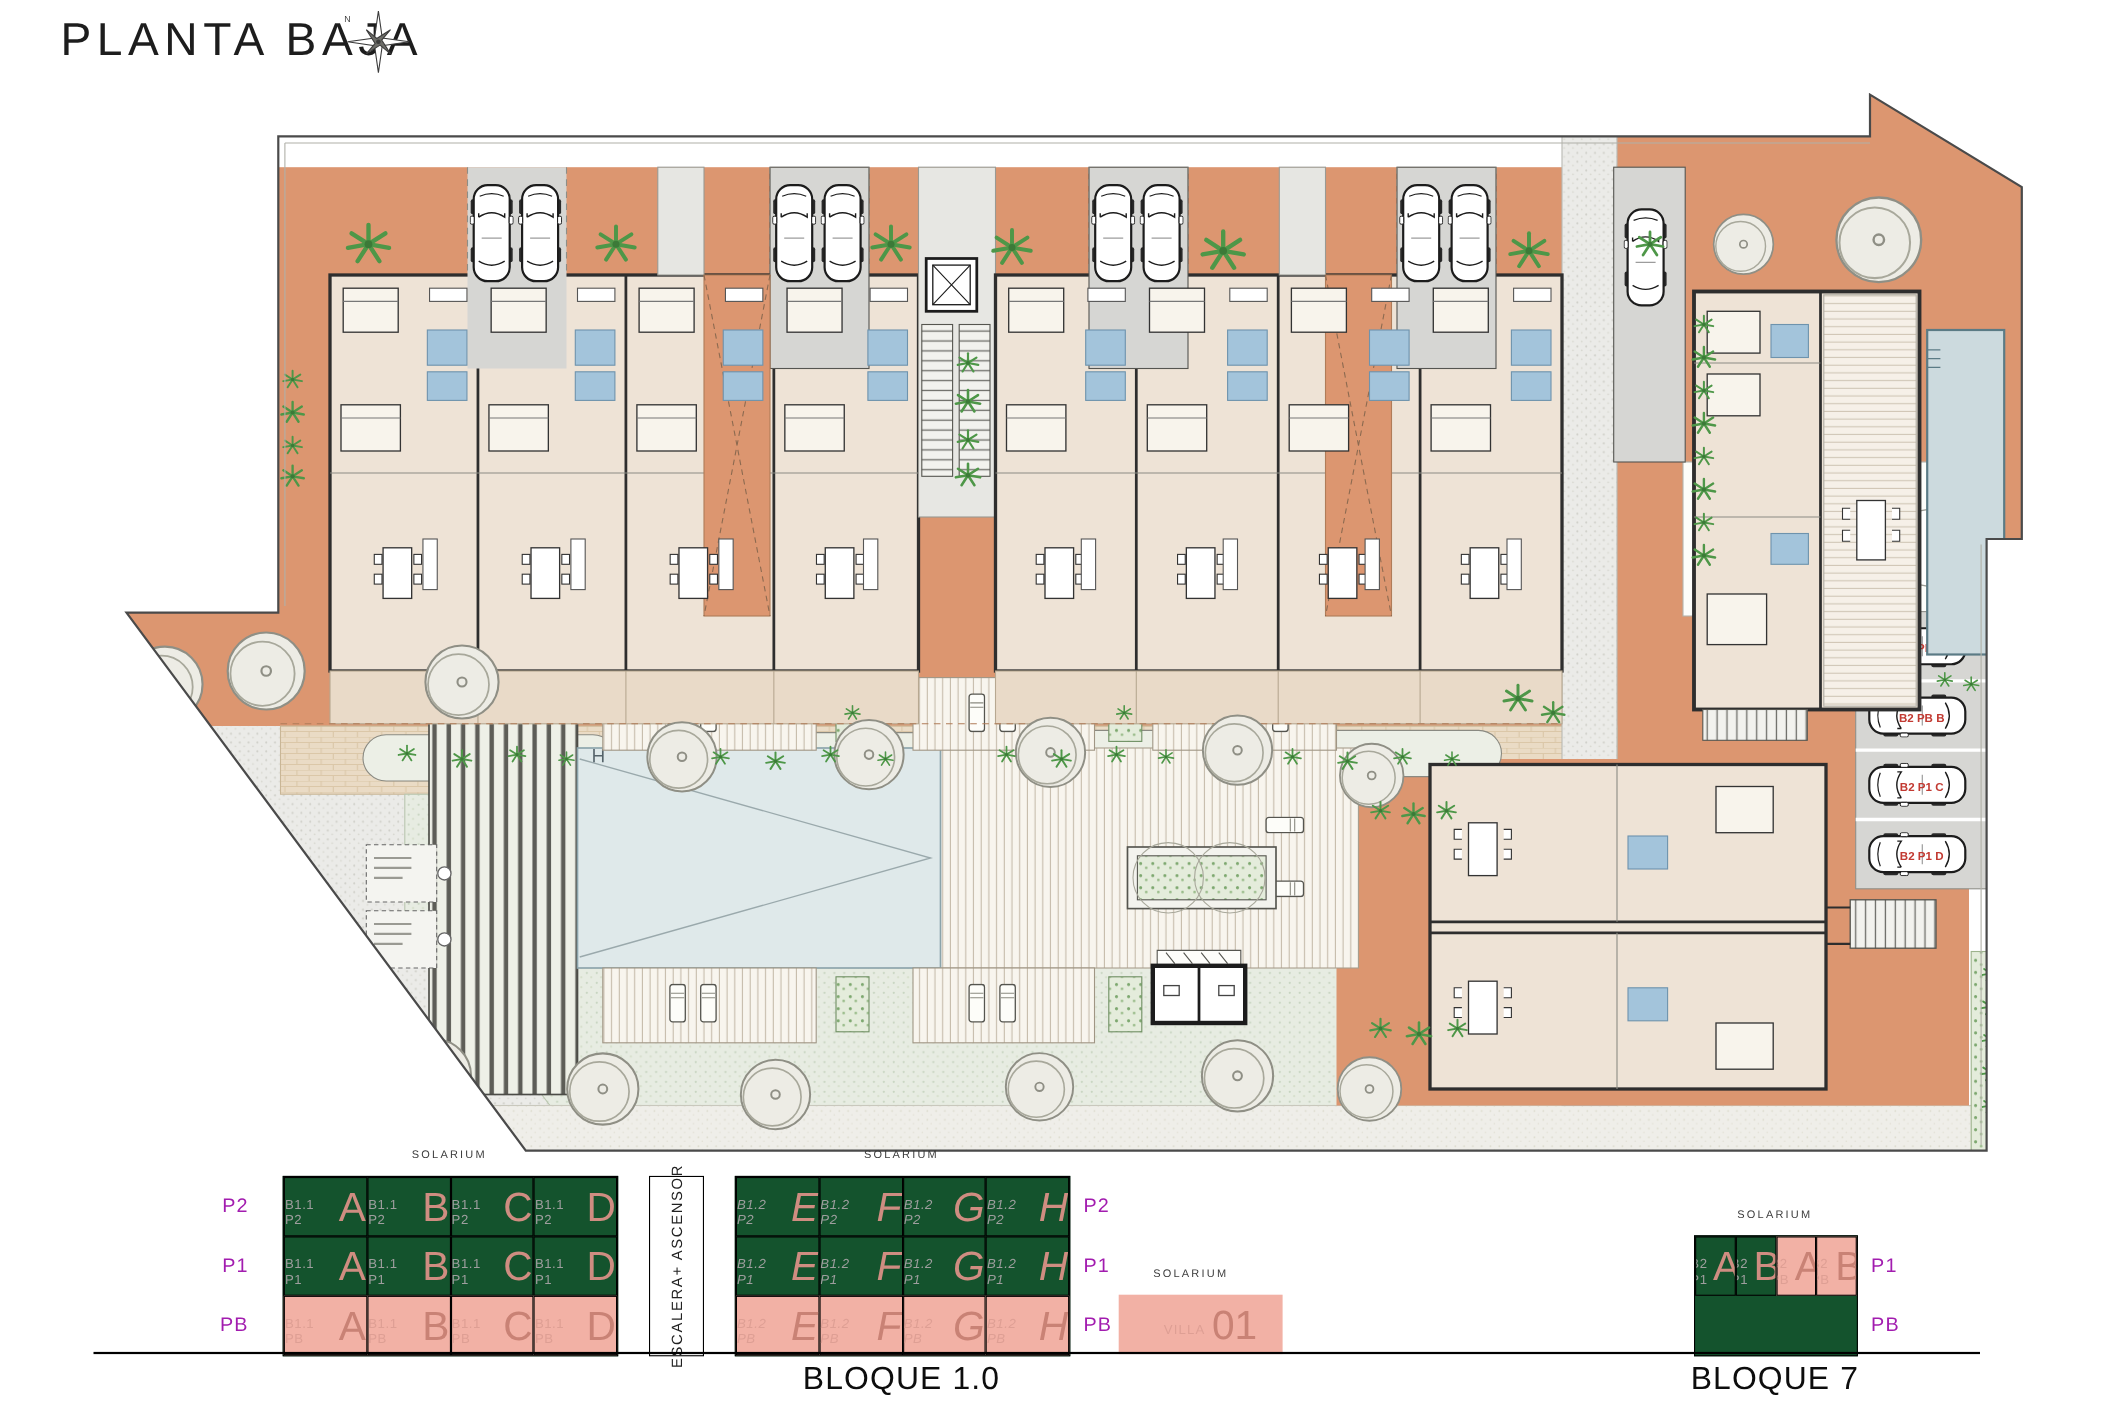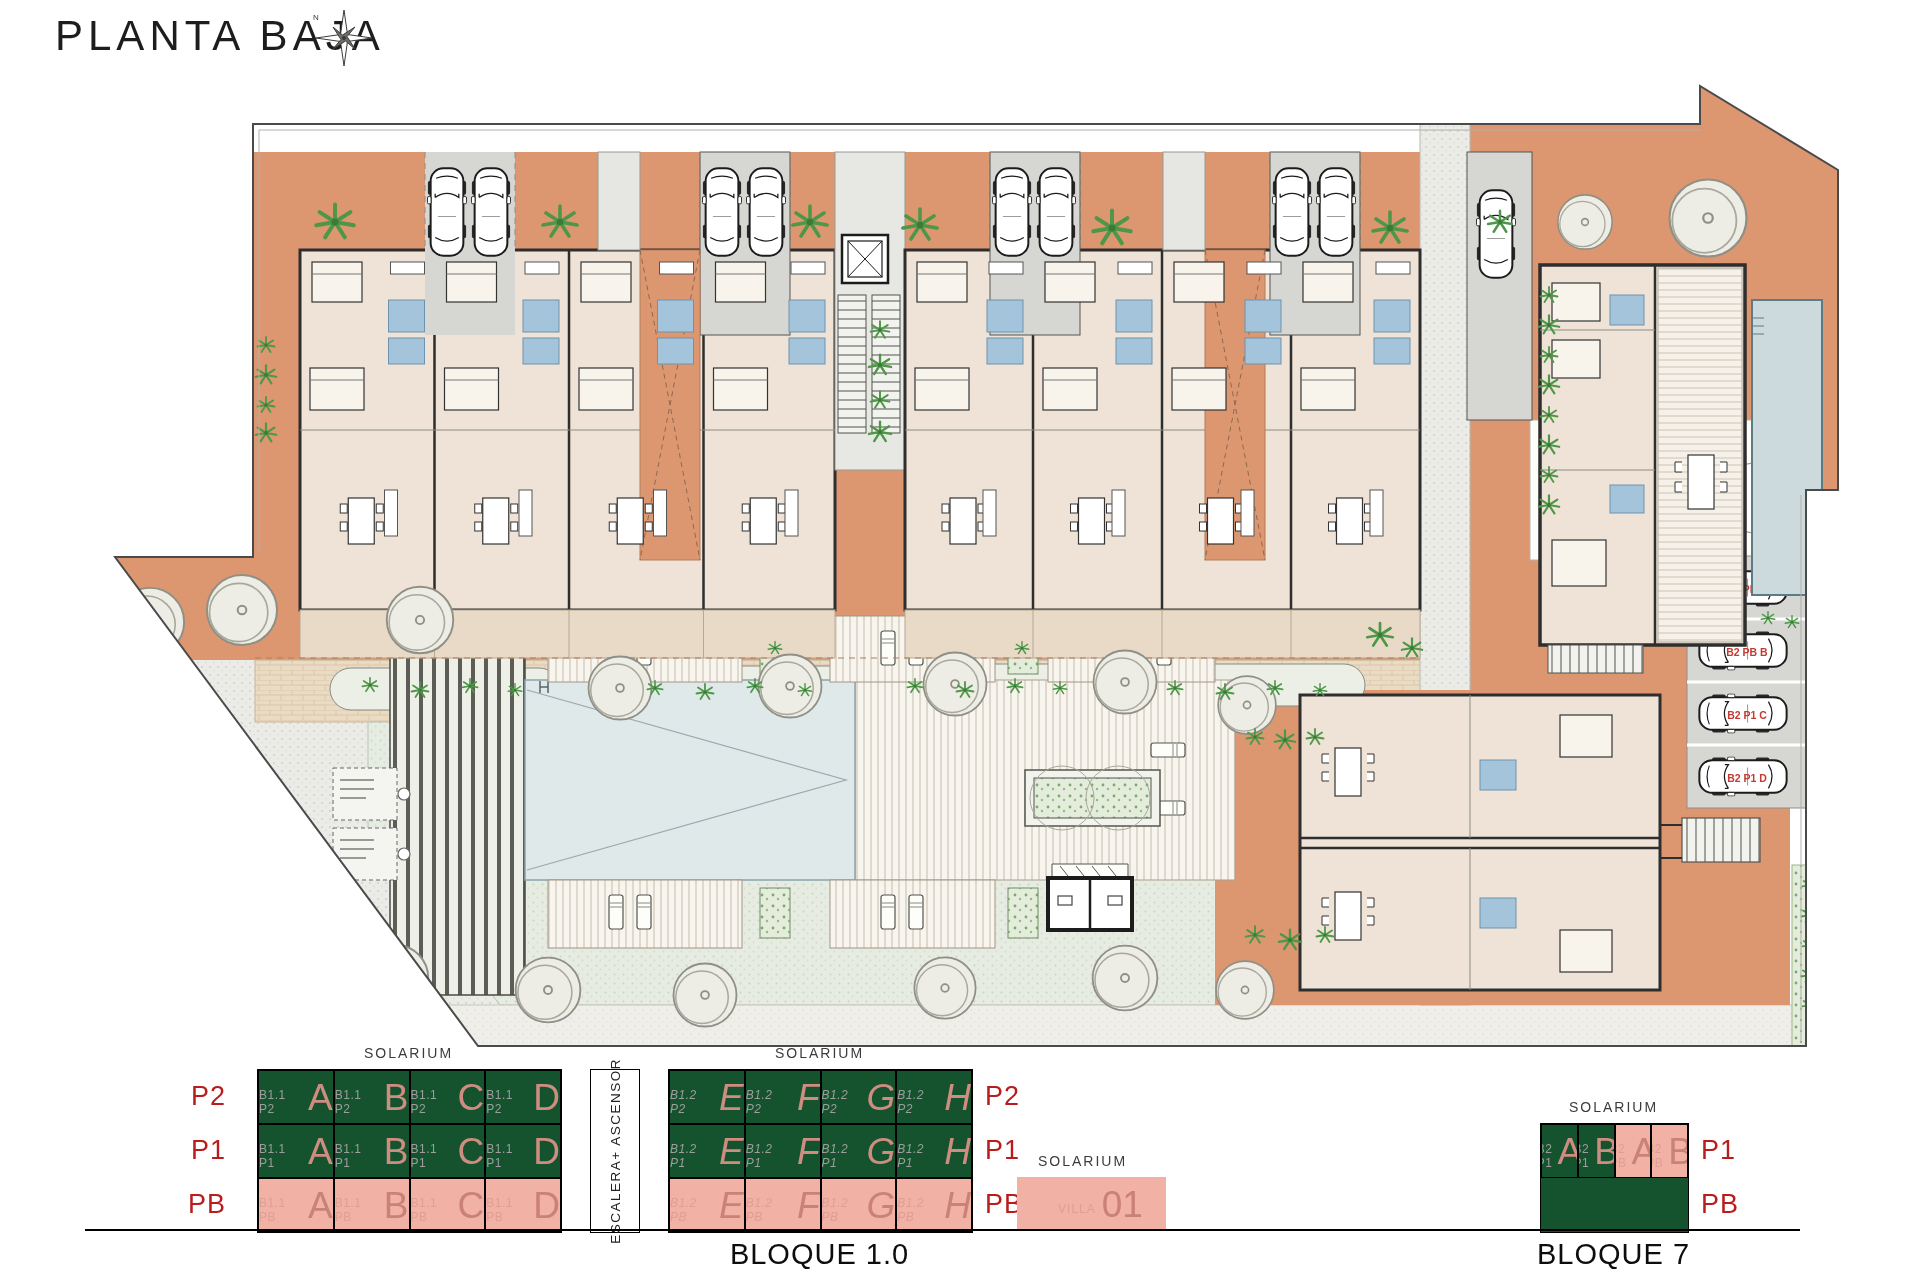--- a/index.html
+++ b/index.html
@@ -6,25 +6,25 @@
   .sheet{position:relative;width:1920px;height:1280px;background:#ffffff;overflow:hidden;
          font-family:"Liberation Sans",sans-serif;color:#111;}
   
   .plan-title{position:absolute;left:55px;top:12px;font-size:42px;font-weight:400;
               letter-spacing:5px;color:#1d1d1d;white-space:nowrap;}
   .compass{position:absolute;left:308px;top:6px;}
   
   .plan-svg{position:absolute;left:0;top:0;}
   
   #legend{position:absolute;left:0;top:0;width:1920px;height:1280px;pointer-events:none;}
-  .floor-label{position:absolute;font-size:27px;color:#b91c1c;letter-spacing:1px;
+  .floor-label{position:absolute;font-size:18px;color:#a21caf;letter-spacing:1px;
                display:flex;align-items:center;}
   .floor-label.right{justify-content:flex-start;padding-left:14px;box-sizing:border-box;}
   .floor-label.left{justify-content:flex-end;padding-right:16px;box-sizing:border-box;}
-  .solarium{position:absolute;font-size:14px;letter-spacing:2px;color:#3c3c3c;text-align:center;}
+  .solarium{position:absolute;font-size:10px;letter-spacing:2px;color:#3c3c3c;text-align:center;}
   .block-caption{position:absolute;font-size:29px;letter-spacing:1px;color:#0d0d0d;text-align:center;}
   .ltable{position:absolute;display:grid;border:1.4px solid #000;background:#14532d;}
   .lcell{border:0.8px solid #000;display:flex;align-items:center;justify-content:center;
          gap:5px;overflow:hidden;}
   .lcell .pfx{font-size:12px;color:var(--prefix);letter-spacing:0.5px;margin-top:10px;}
   .lcell .ltr{font-size:37px;color:var(--letter);line-height:1;}
   .lcell.pink{background:var(--highlight);}
   .lcell.pink .pfx{color:var(--prefix-pink);}
   .lcell.pink .ltr{color:var(--letter-pink);}
   .esc-box{position:absolute;border:1.2px solid #000;background:#fff;display:flex;

